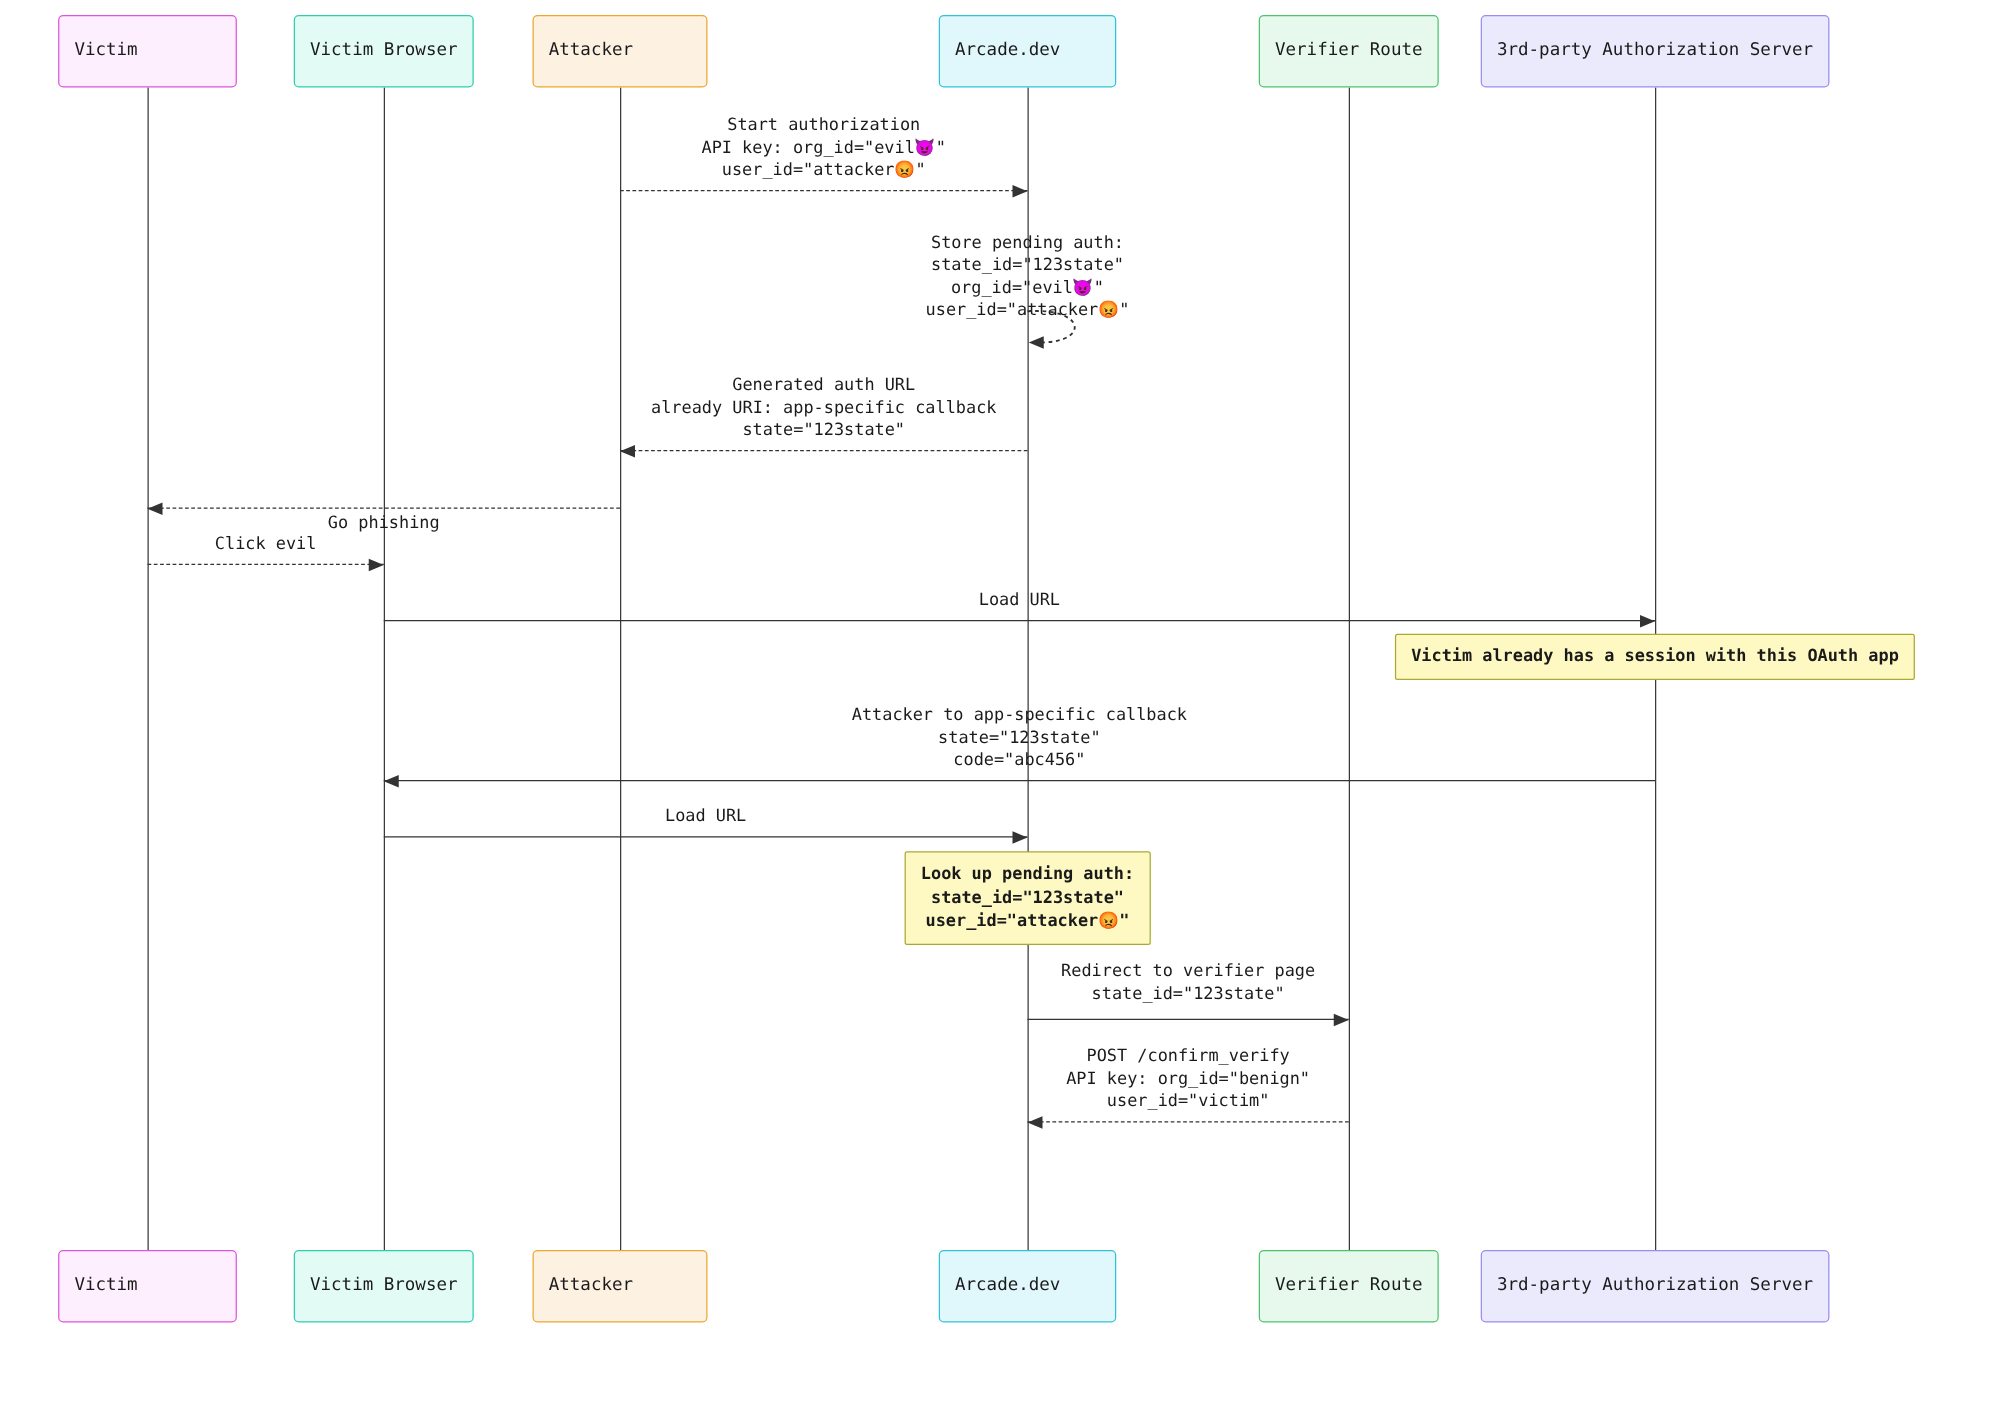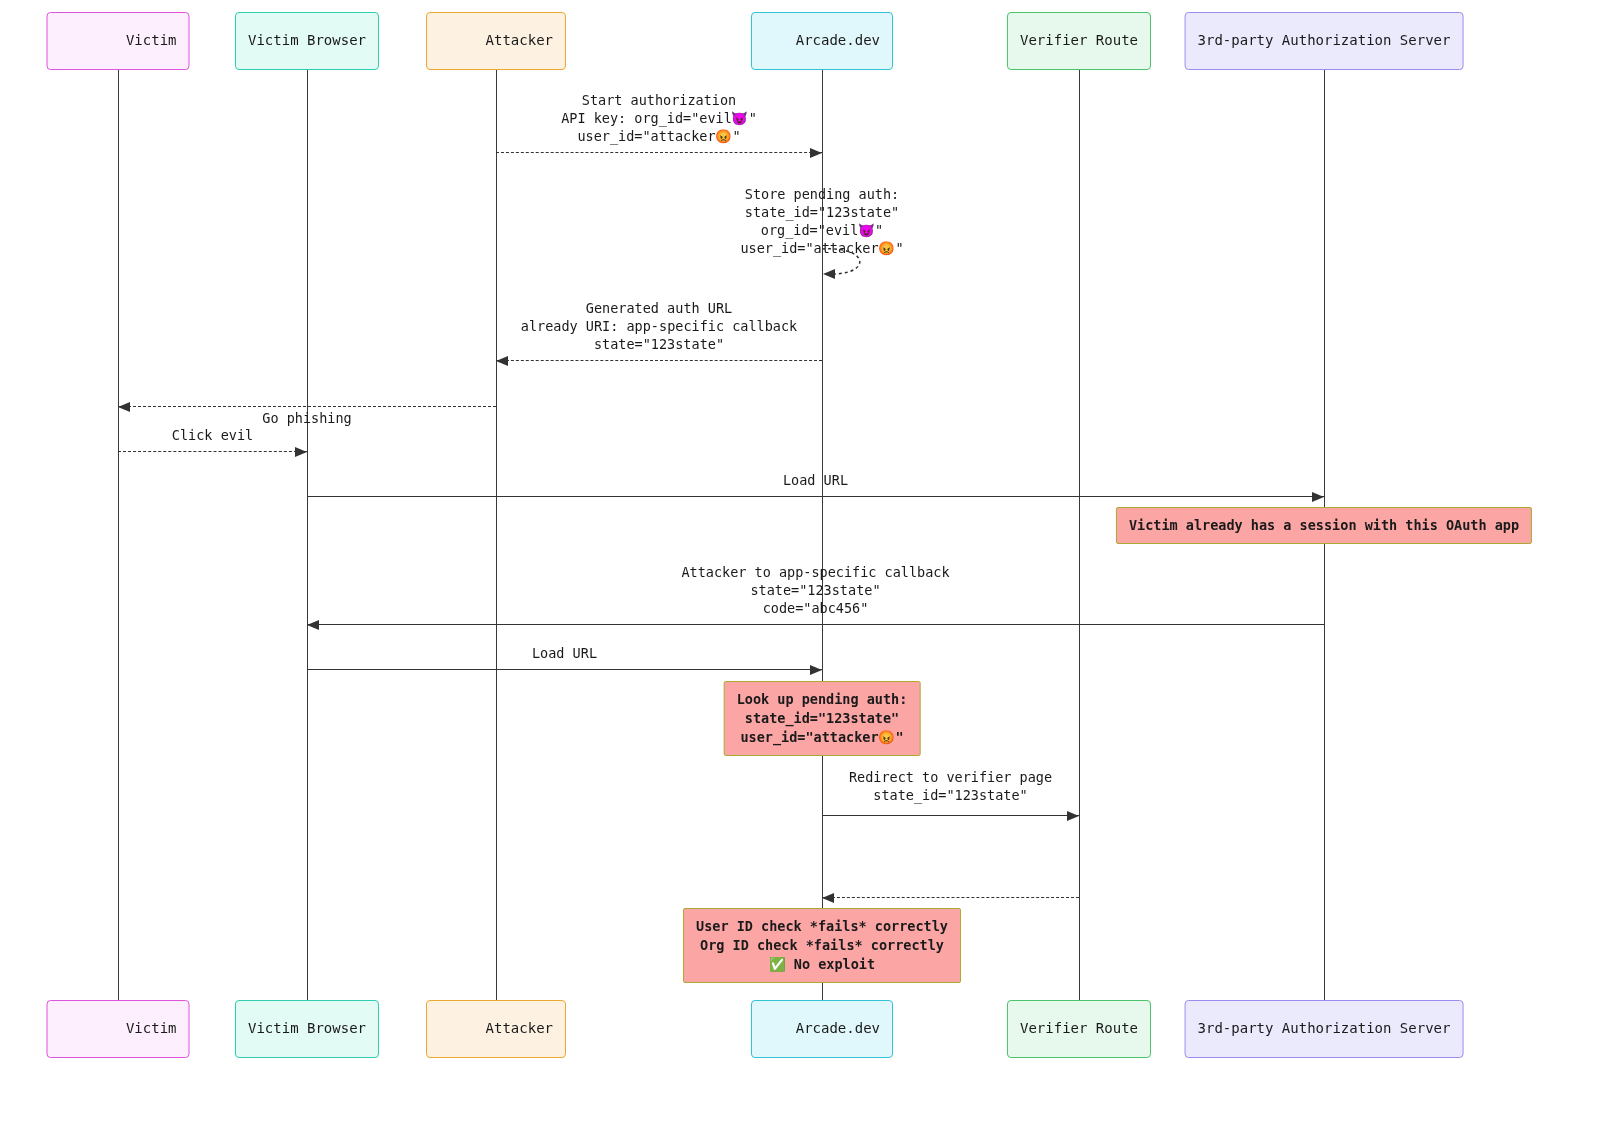--- a/index.html
+++ b/index.html
@@ -14,21 +14,21 @@
 
   .lifeline {
     position: absolute;
     top: 70px; height: 930px; width: 1px;
     background: #3a3a3a;
   }
   .actor-box {
     position: absolute;
     height: 58px; line-height: 55px;
     padding: 0 12px;
-    text-align: right; white-space: nowrap;
+    text-align: left; white-space: nowrap;
     border: 1.5px solid; border-radius: 4px;
     font-size: 14px;
     transform: translateX(-50%);
     background: #fff;
     z-index: 3;
   }
   .msg-label {
     position: absolute;
     transform: translateX(-50%);
     text-align: center;
@@ -36,21 +36,21 @@
     white-space: nowrap;
     z-index: 2;
   }
   .msg-line { position: absolute; height: 0; z-index: 1; }
   .msg-line.solid  { border-top: 1.5px solid #333333; }
   .msg-line.dotted { border-top: 1.5px dashed #333333; }
   .arrowhead { position: absolute; width: 0; height: 0; z-index: 2; }
   .note {
     position: absolute;
     transform: translateX(-50%);
-    background: #fca5a5;
+    background: #fef9c3;
     border: 1.5px solid #aaaa33;
     border-radius: 2px;
     font-size: 13.5px; font-weight: bold; line-height: 19px;
     text-align: center; white-space: nowrap;
     padding: 8px 12px;
     z-index: 4;
   }
   .self-loop-svg { position: absolute; overflow: visible; z-index: 2; }
 </style>
 </head>
@@ -117,36 +117,36 @@
       <div>Load URL</div>
     </div>
     <div class="msg-line solid" style="left: 822px; top: 815px; width: 257px;"></div>
     <div class="arrowhead" style="top: 811px; left: 1067px; border-top: 5px solid transparent; border-bottom: 5px solid transparent; border-left: 12px solid rgb(51, 51, 51);"></div>
     <div class="msg-label" style="left: 950.5px; top: 768px;">
       <div>Redirect to verifier page</div>
       <div>state_id="123state"</div>
     </div>
     <div class="msg-line dotted" style="left: 822px; top: 897px; width: 257px;"></div>
     <div class="arrowhead" style="top: 893px; left: 822px; border-top: 5px solid transparent; border-bottom: 5px solid transparent; border-right: 12px solid rgb(51, 51, 51);"></div>
+    <div class="msg-label" style="left: 950.5px; top: 836px;">
+      <div>POST /confirm_verify</div>
+      <div>API key: org_id="benign"</div>
+      <div>user_id="victim"</div>
+    </div>
     <div class="msg-label" style="left: 822px; top: 169px; margin-top: 16px;">
       <div>Store pending auth:</div>
       <div>state_id="123state"</div>
       <div>org_id="evil😈"</div>
       <div>user_id="attacker😡"</div>
     </div>
     <svg width="56" height="34" class="self-loop-svg" style="left: 822px; top: 246px;">
       <path d="M 0 3 C 46 0, 50 27, 12 28" fill="none" stroke="#333333" stroke-width="1.5" stroke-dasharray="3,3"></path>
       <polygon points="13,23 13,33 1,28" fill="#333333"></polygon>
     </svg>
     <div class="note" style="left: 1324px; top: 507px; min-width: 392px;">
       <div>Victim already has a session with this OAuth app</div>
     </div>
     <div class="note" style="left: 822px; top: 681px; min-width: 188px;">
       <div>Look up pending auth:</div>
       <div>state_id="123state"</div>
       <div>user_id="attacker😡"</div>
     </div>
-    <div class="note" style="left: 822px; top: 908px; min-width: 252px;">
-      <div>User ID check *fails* correctly</div>
-      <div>Org ID check *fails* correctly</div>
-      <div>✅ No exploit</div>
-    </div>
   </div>
 
 </body></html>

